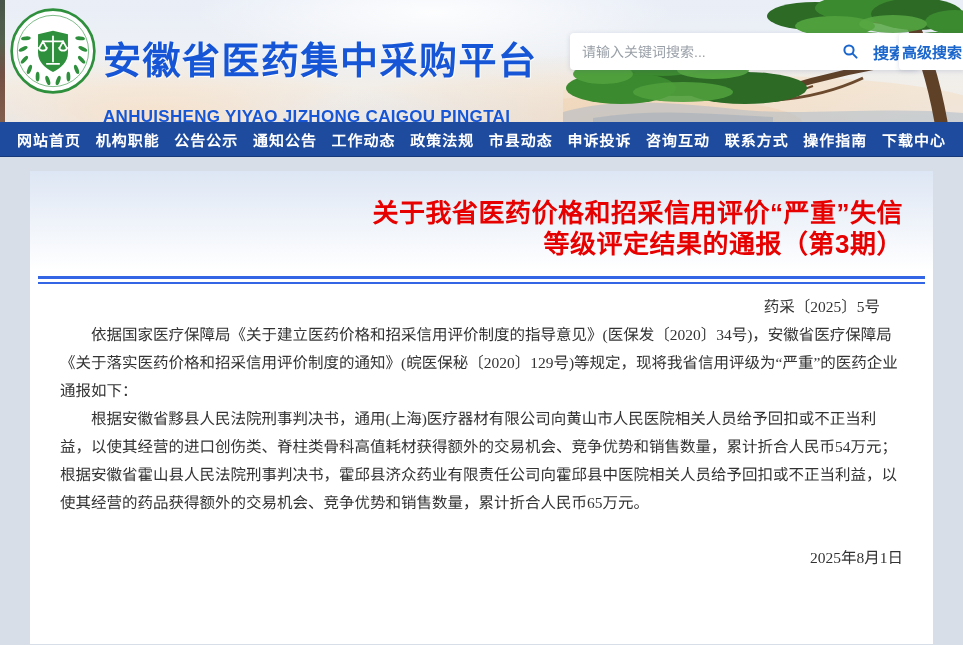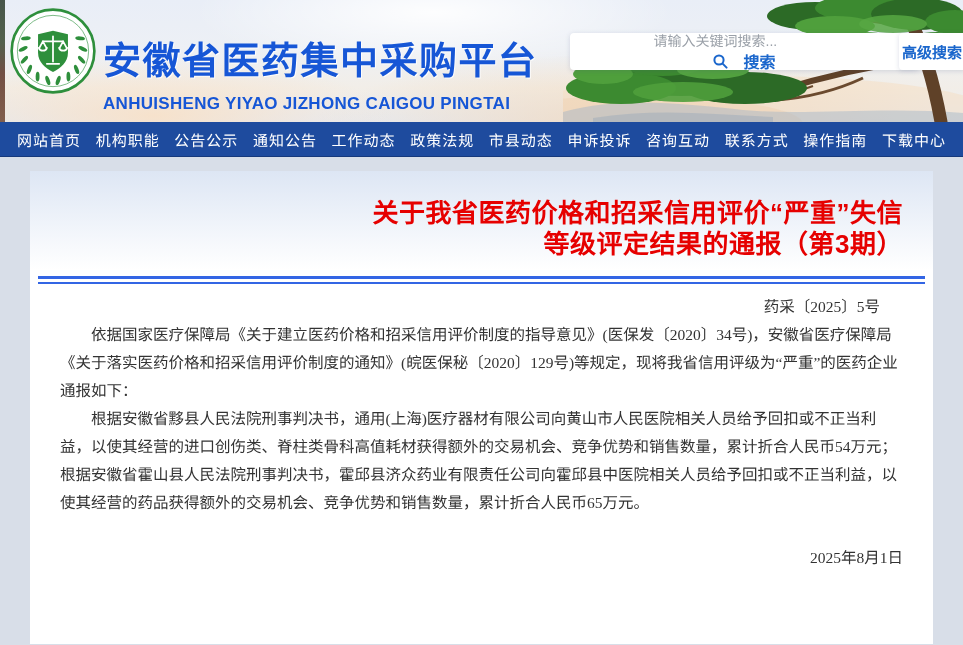--- a/index.html
+++ b/index.html
@@ -28,26 +28,26 @@
   }
   .pine-graphic { position: absolute; right: 0; top: 0; width: 400px; height: 122px; pointer-events: none; }
 
   .logo { position: absolute; left: 9px; top: 7px; width: 88px; height: 88px; cursor: pointer; }
 
   .title-block { position: absolute; left: 103px; top: 30px; color: #1656d6; }
   .site-title {
     font-size: 38px; font-weight: bold; letter-spacing: 1.5px; color: #1656d6;
     text-shadow: 1px 1px 0 rgba(255,255,255,0.8);
   }
-  .site-subtitle { font-size: 17px; font-weight: bold; margin-top: 9px; letter-spacing: 0.3px; color: #1656d6; }
+  .site-subtitle { font-size: 17px; font-weight: bold; margin-top: 22px; letter-spacing: 0.3px; color: #1656d6; }
 
   .search-bar {
     position: absolute; left: 570px; top: 33px; width: 348px; height: 37px;
     background: #fff; border-radius: 4px; box-shadow: 0 1px 5px rgba(60,80,120,0.18);
-    display: flex; align-items: center; flex-direction: column;
+    display: flex; align-items: center;
   }
   .search-input {
     flex: 1; height: 100%; border: none; outline: none; background: transparent;
     font-size: 14px; color: #333; padding: 0 12px; font-family: "Liberation Sans", sans-serif;
   }
   .search-input::placeholder { color: #9aa0a8; }
   .search-btn {
     display: flex; align-items: center; gap: 14px; height: 100%;
     padding: 0 13px; color: #1a66cc; font-weight: bold; font-size: 16px; cursor: pointer;
     white-space: nowrap;
@@ -59,21 +59,21 @@
     display: flex; align-items: center; justify-content: center; cursor: pointer; white-space: nowrap;
   }
 
   
   .nav {
     height: 35px; background: #1e4b9e; border-bottom: 1px solid #16397c;
     display: flex; align-items: center; justify-content: space-between;
     padding: 0 17px;
   }
   .nav-item {
-    color: #fff; font-size: 15px; font-weight: normal; letter-spacing: 1px;
+    color: #fff; font-size: 15px; font-weight: bold; letter-spacing: 1px;
     text-decoration: none; cursor: pointer; white-space: nowrap;
   }
 
   
   .page-wrap { padding: 14px 30px 0; }
   .card {
     position: relative; min-height: 473px;
     background: linear-gradient(180deg, #dde6f4 0%, #ecf1f9 9%, #ffffff 21%);
     padding: 27px 30px 0;
   }

